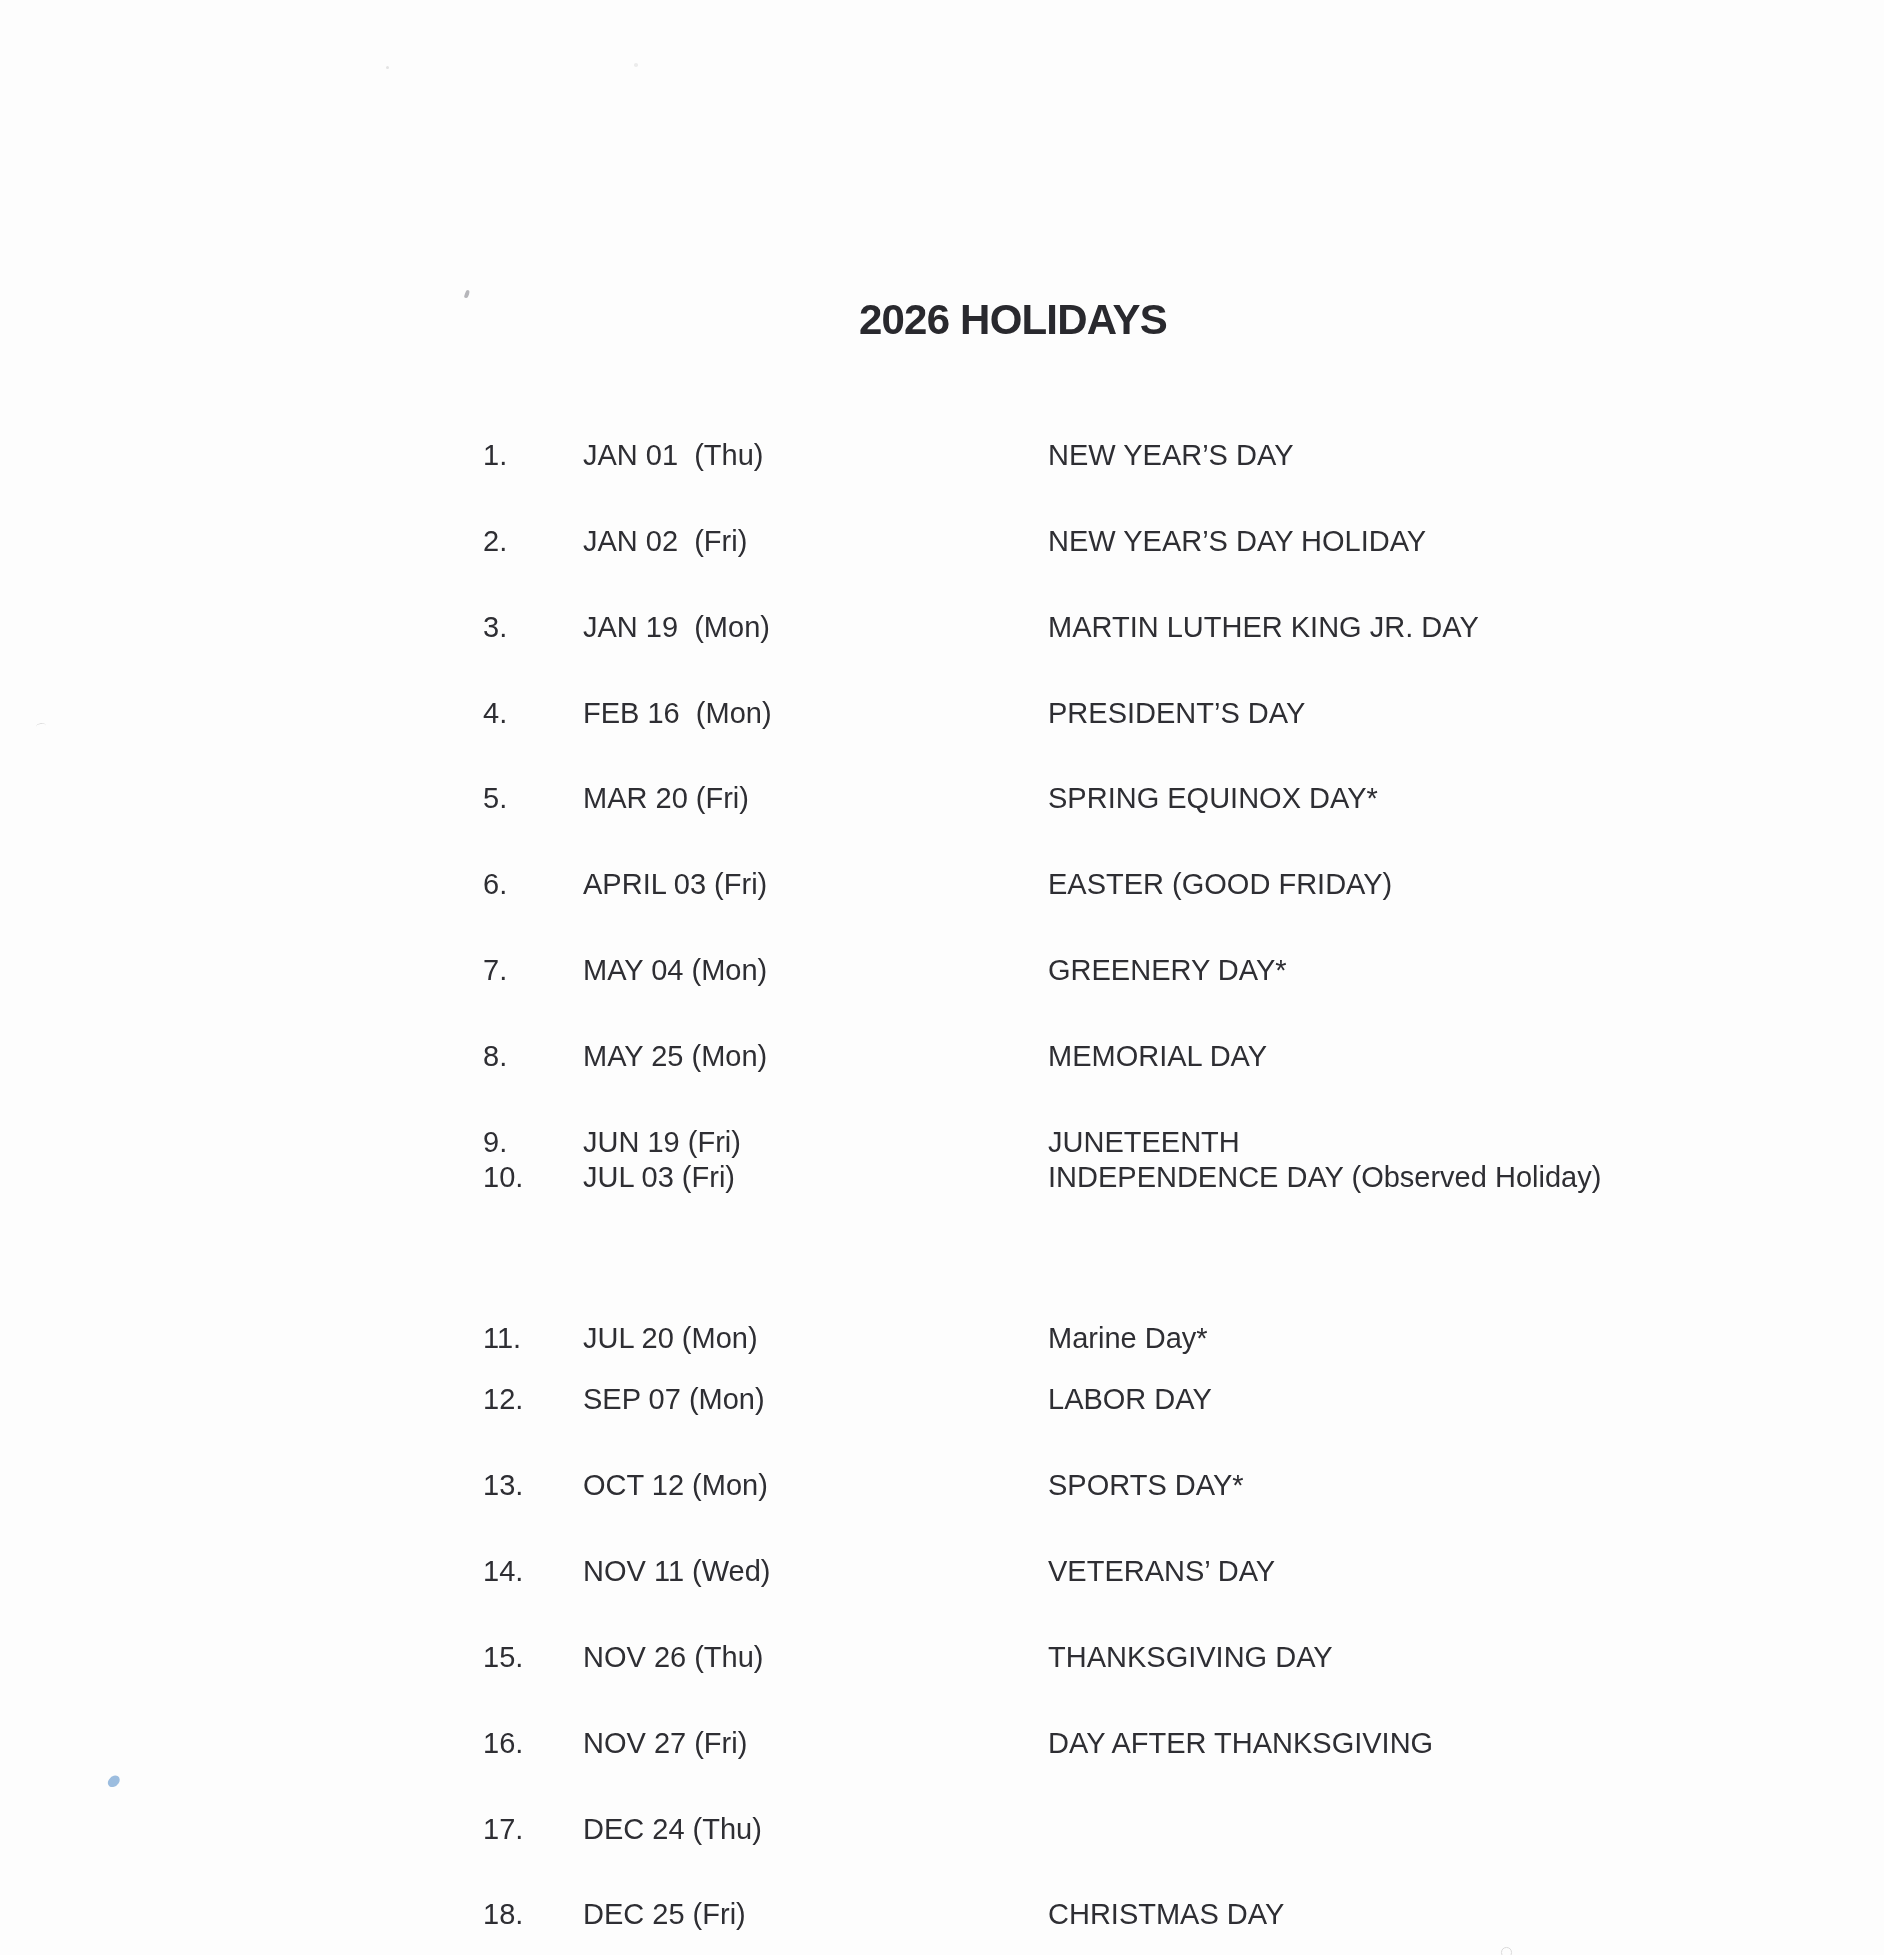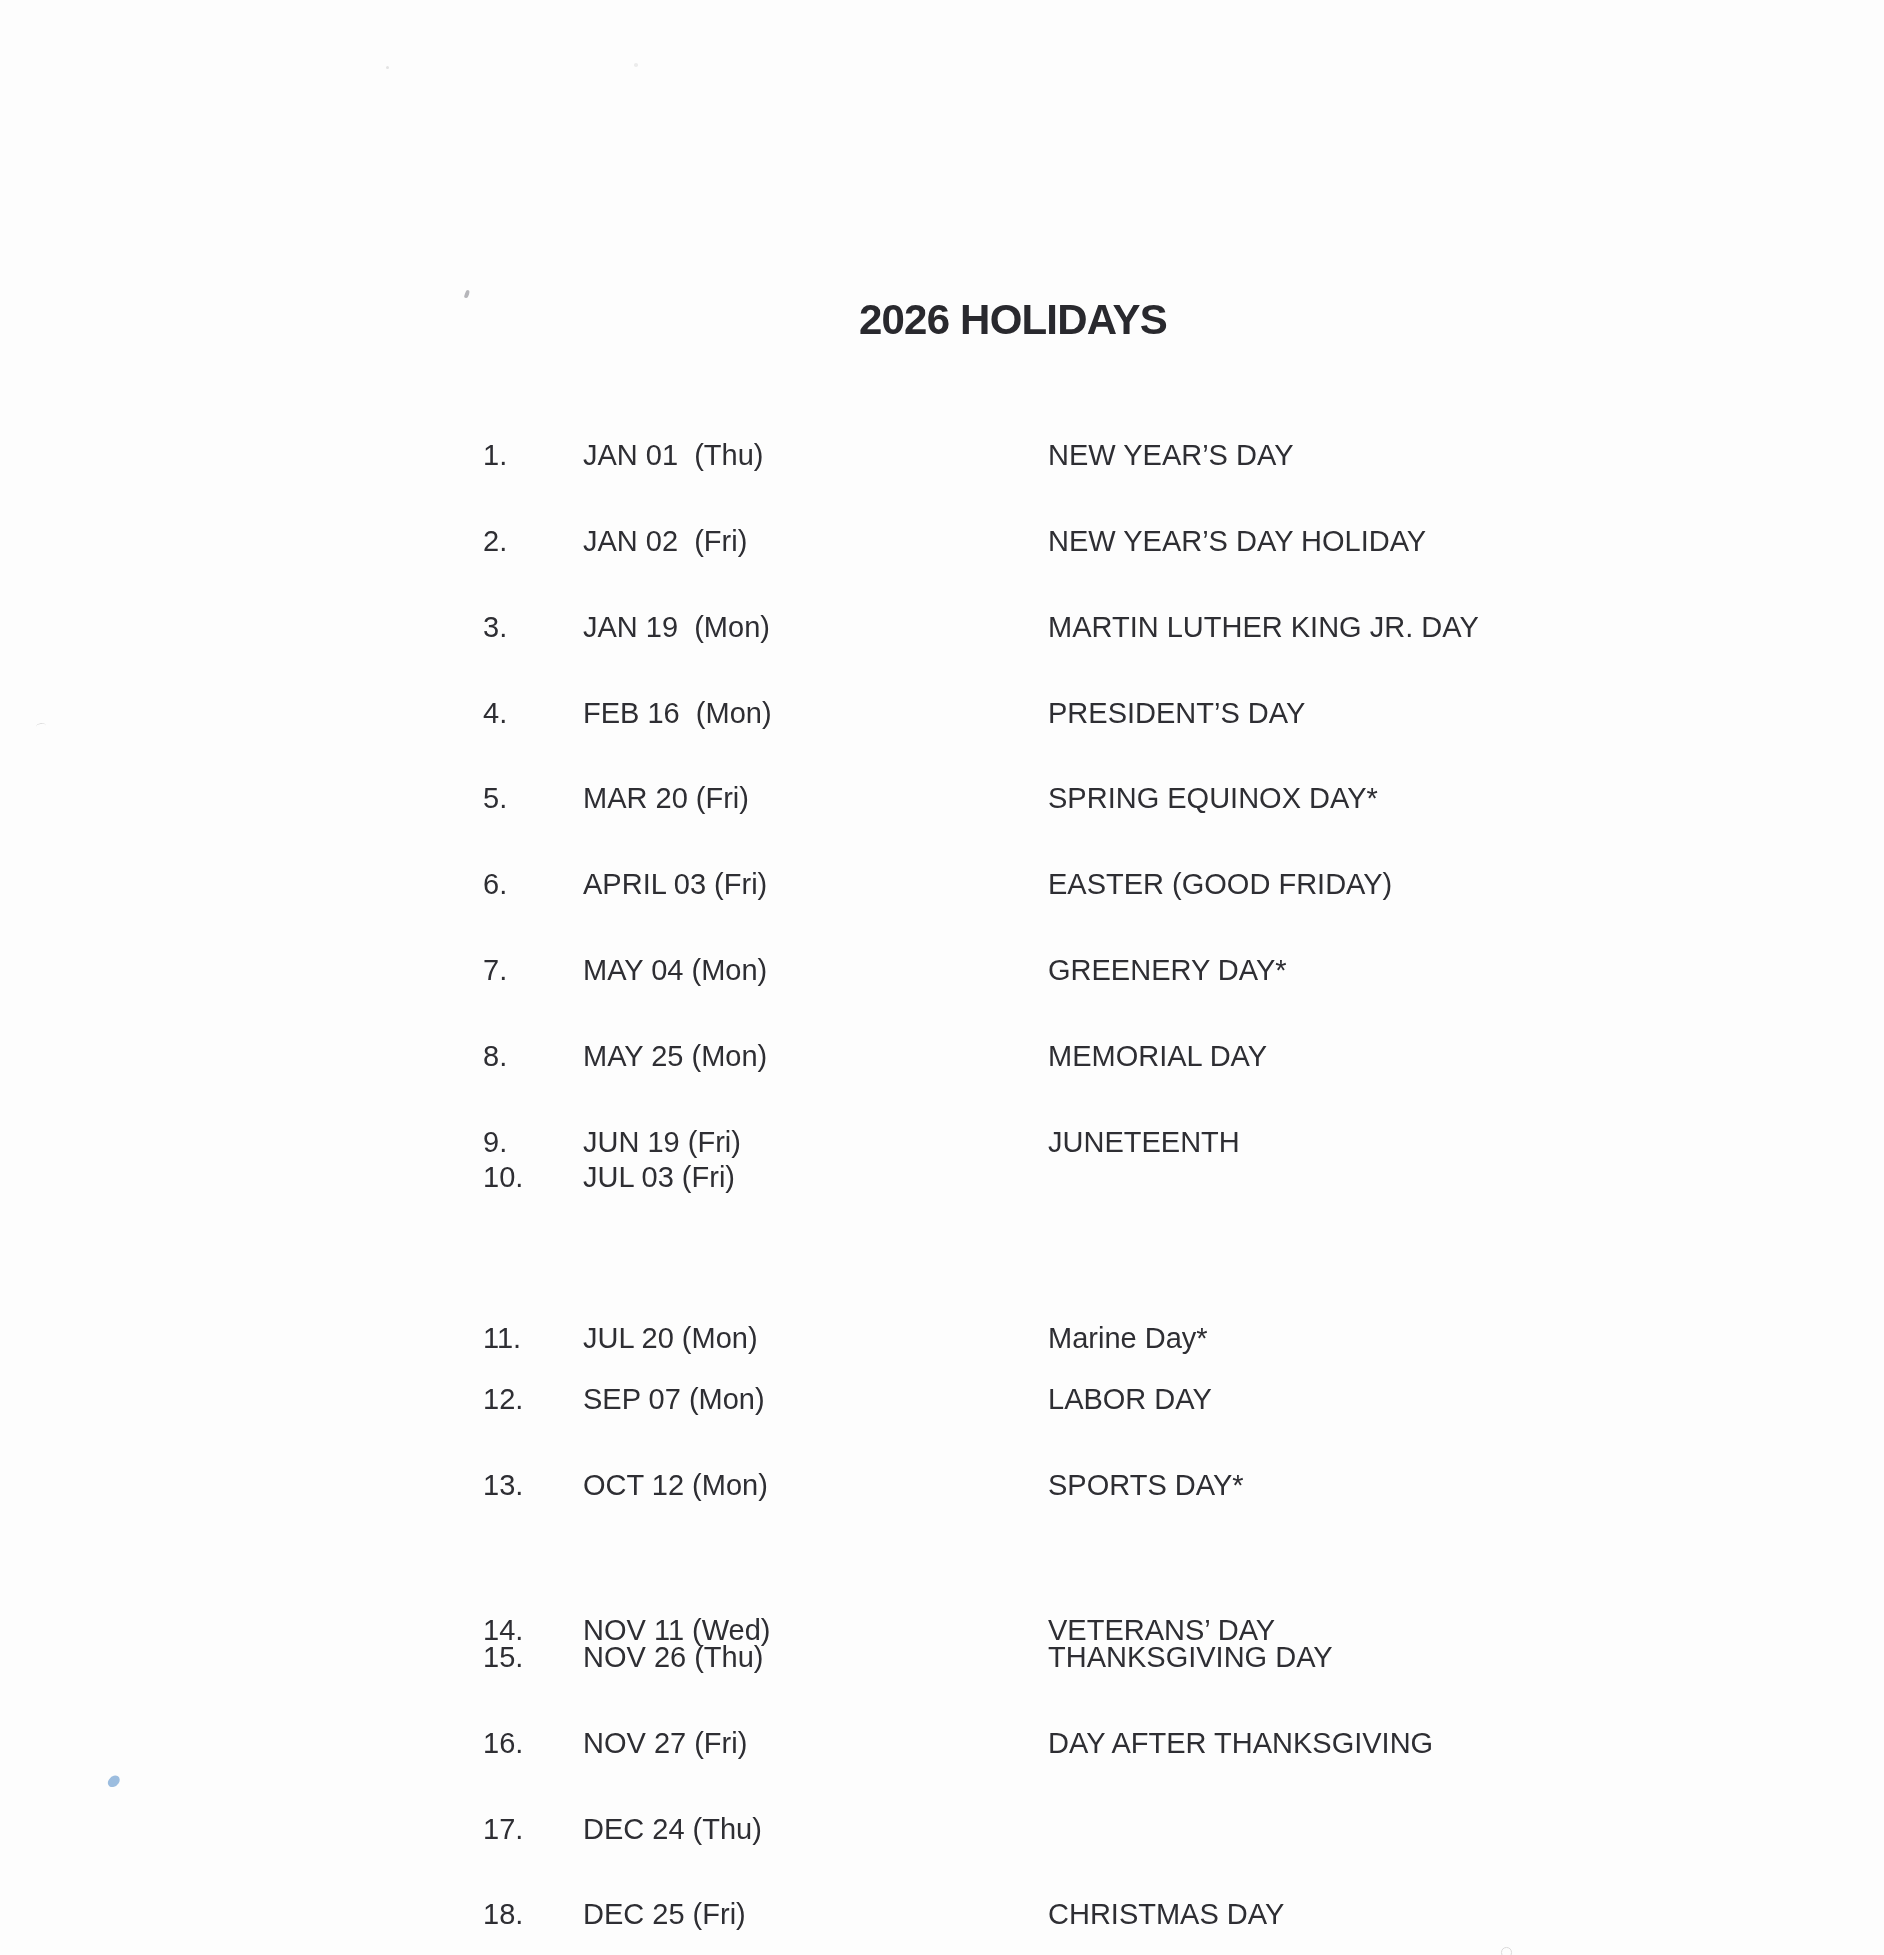--- a/index.html
+++ b/index.html
@@ -99,37 +99,38 @@
         <span class="col-name">MEMORIAL DAY</span>
       </div>
       <div class="holiday-row" style="top: 1128px;">
         <span class="col-num">9.</span>
         <span class="col-date">JUN 19 (Fri)</span>
         <span class="col-name">JUNETEENTH</span>
       </div>
       <div class="holiday-row" style="top: 1163px;">
         <span class="col-num">10.</span>
         <span class="col-date">JUL 03 (Fri)</span>
+        <span class="col-name">INDEPENDENCE DAY (Observed Holiday)</span>
       </div>
       <div class="holiday-row" style="top: 1324px;">
         <span class="col-num">11.</span>
         <span class="col-date">JUL 20 (Mon)</span>
         <span class="col-name">Marine Day*</span>
       </div>
       <div class="holiday-row" style="top: 1385px;">
         <span class="col-num">12.</span>
         <span class="col-date">SEP 07 (Mon)</span>
         <span class="col-name">LABOR DAY</span>
       </div>
       <div class="holiday-row" style="top: 1471px;">
         <span class="col-num">13.</span>
         <span class="col-date">OCT 12 (Mon)</span>
         <span class="col-name">SPORTS DAY*</span>
       </div>
-      <div class="holiday-row" style="top: 1616px;">
+      <div class="holiday-row" style="top: 1557px;">
         <span class="col-num">14.</span>
         <span class="col-date">NOV 11 (Wed)</span>
         <span class="col-name">VETERANS’ DAY</span>
       </div>
       <div class="holiday-row" style="top: 1643px;">
         <span class="col-num">15.</span>
         <span class="col-date">NOV 26 (Thu)</span>
         <span class="col-name">THANKSGIVING DAY</span>
       </div>
       <div class="holiday-row" style="top: 1729px;">

